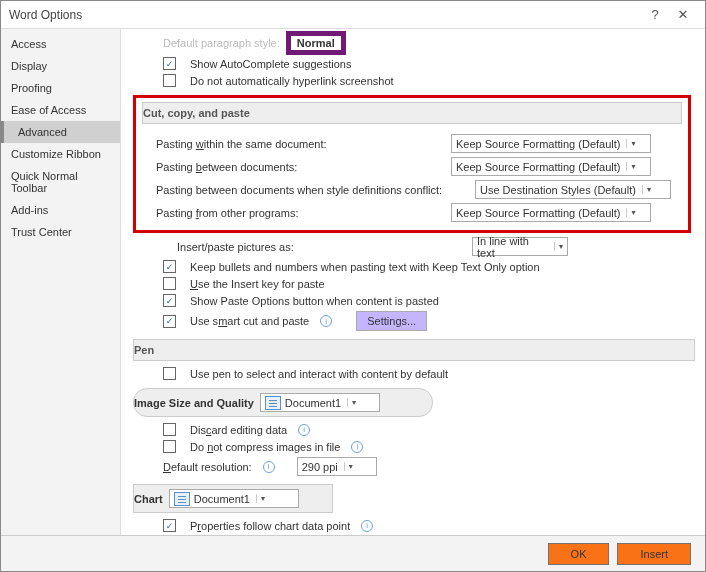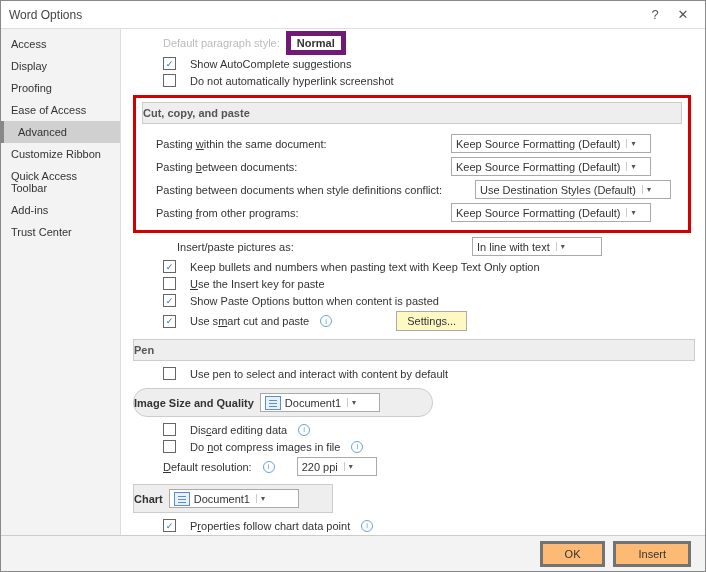--- a/index.html
+++ b/index.html
@@ -16,49 +16,49 @@
   .chk { margin-right: 6px; width: 13px; height: 13px; border: 1px solid #666; display: inline-flex; align-items: center; justify-content: center; font-size: 9px; color: #2c6ea0; background: #fff; }
   .chk.checked::after { content: "✓"; }
   .group { background: #eee; border: 1px solid #ccc; padding: 4px 0; font-weight: bold; color: #555; margin-top: 6px; margin-bottom: 4px; }
   .group-flex { display: flex; align-items: center; gap: 6px; }
   .label { white-space: nowrap; }
   .u { text-decoration: underline; }
   .dd { display: inline-flex; align-items: center; border: 1px solid #aaa; background: #fff; height: 19px; padding: 0 4px; cursor: pointer; }
   .dd .val { padding-right: 6px; }
   .dd .arr { border-left: 1px solid #ccc; padding-left: 4px; color: #555; font-size: 8px; }
   .info { display: inline-flex; align-items: center; justify-content: center; width: 12px; height: 12px; border: 1px solid #6aa3d9; border-radius: 50%; color: #6aa3d9; font-size: 8px; margin-left: 3px; }
-  .btn { border: 1px solid #aaa; background: #fef9c3; padding: 3px 10px; cursor: pointer; margin-left: 40px; }
+  .btn { border: 1px solid #aaa; background: #c4b5fd; padding: 3px 10px; cursor: pointer; }
   .pasting-row { display: flex; align-items: center; padding: 2px 0; gap: 9px; }
   .pasting-row .plabel { width: 286px; }
   .redbox { border: 3px solid #d40000; padding: 4px 6px 6px; margin-top: 6px; margin-right: 4px; }
   .docicon { display:inline-flex; width:16px; height:14px; border:1px solid #5b8fc7; background:#e8f1fb; position:relative; }
   .docicon::after{ content:""; position:absolute; left:3px; right:3px; top:3px; height:1px; background:#5b8fc7; box-shadow:0 3px 0 #5b8fc7, 0 6px 0 #5b8fc7; }
   .footer { position: absolute; bottom: 0; left: 0; right: 0; height: 36px; border-top: 1px solid #ccc; display: flex; justify-content: flex-end; align-items: center; gap: 8px; padding-right: 14px; background: #f3f3f3; }
-  .footer .fbtn { border: 3px solid #737373; background: #fdba74; padding: 4px 22px; cursor: pointer; }
+  .footer .fbtn { border: 1px solid #737373; background: #f97316; padding: 4px 22px; cursor: pointer; }
   .spacer-top { margin-left:30px; display:flex; align-items:center; gap:6px; color:#888; }
   .disabled-dd { border:5px solid #701a75; padding:1px 6px; color:#aaa;font-weight:bold; }
 </style>
 </head>
 <body>
 
 <div class="titlebar">
   <div class="title">Word Options</div>
   <div class="tb-btn">?</div>
   <div class="tb-btn">✕</div>
 </div>
 
 <div class="body">
   <div class="sidebar">
     <div class="item">Access</div>
     <div class="item">Display</div>
     <div class="item">Proofing</div>
     <div class="item">Ease of Access</div>
     <div class="item selected">Advanced</div>
     <div class="item">Customize Ribbon</div>
-    <div class="item">Quick Access Toolbar</div>
+    <div class="item">Quick Normal Toolbar</div>
     <div class="item">Add-ins</div>
     <div class="item">Trust Center</div>
   </div>
 
   <div class="main">
 
     <div class="spacer-top" style="margin-top:2px;">
       <span style="color:#bbb;">Default paragraph style:</span>
       <span class="disabled-dd"><span>Normal</span></span>
     </div>
@@ -100,21 +100,21 @@
           <span class="dd" style="width:200px;">
               <span class="val">Keep Source Formatting (Default)</span>
               <span class="arr">▾</span>
             </span>
         </div>
       </div>
     </div>
 
     <div class="pasting-row" style="margin-left:44px; margin-top:2px;">
       <span class="plabel">Insert/paste pictures as:</span>
-      <span class="dd" style="width:130px;">
+      <span class="dd" style="width:96px;">
           <span class="val">In line with text</span>
           <span class="arr">▾</span>
         </span>
     </div>
     <div class="row">
       <span class="chk checked"></span>
       <span class="label">Keep bullets and numbers when pasting text with Keep Text Only option</span>
     </div>
     <div class="row">
       <span class="chk"></span>
@@ -154,21 +154,21 @@
     <div class="row">
       <span class="chk"></span>
       <span class="label">Do <span class="u">n</span>ot compress images in file</span>
       <span class="info">i</span>
     </div>
     <div class="row">
       <span class="label"><span class="u">D</span>efault resolution:</span>
       <span class="info">i</span>
       <span style="width:6px;"></span>
       <span class="dd" style="width:80px;">
-          <span class="val">220 ppi</span>
+          <span class="val">290 ppi</span>
           <span class="arr">▾</span>
         </span>
     </div>
 
     <div class="group group-flex" style="width:200px;">
       <span>Chart</span>
       <span class="dd" style="width:130px; font-weight:normal; background:#fff;">
         <span class="docicon"></span>
         <span class="val" style="padding-left:4px;">Document1</span>
           <span class="arr">▾</span>

